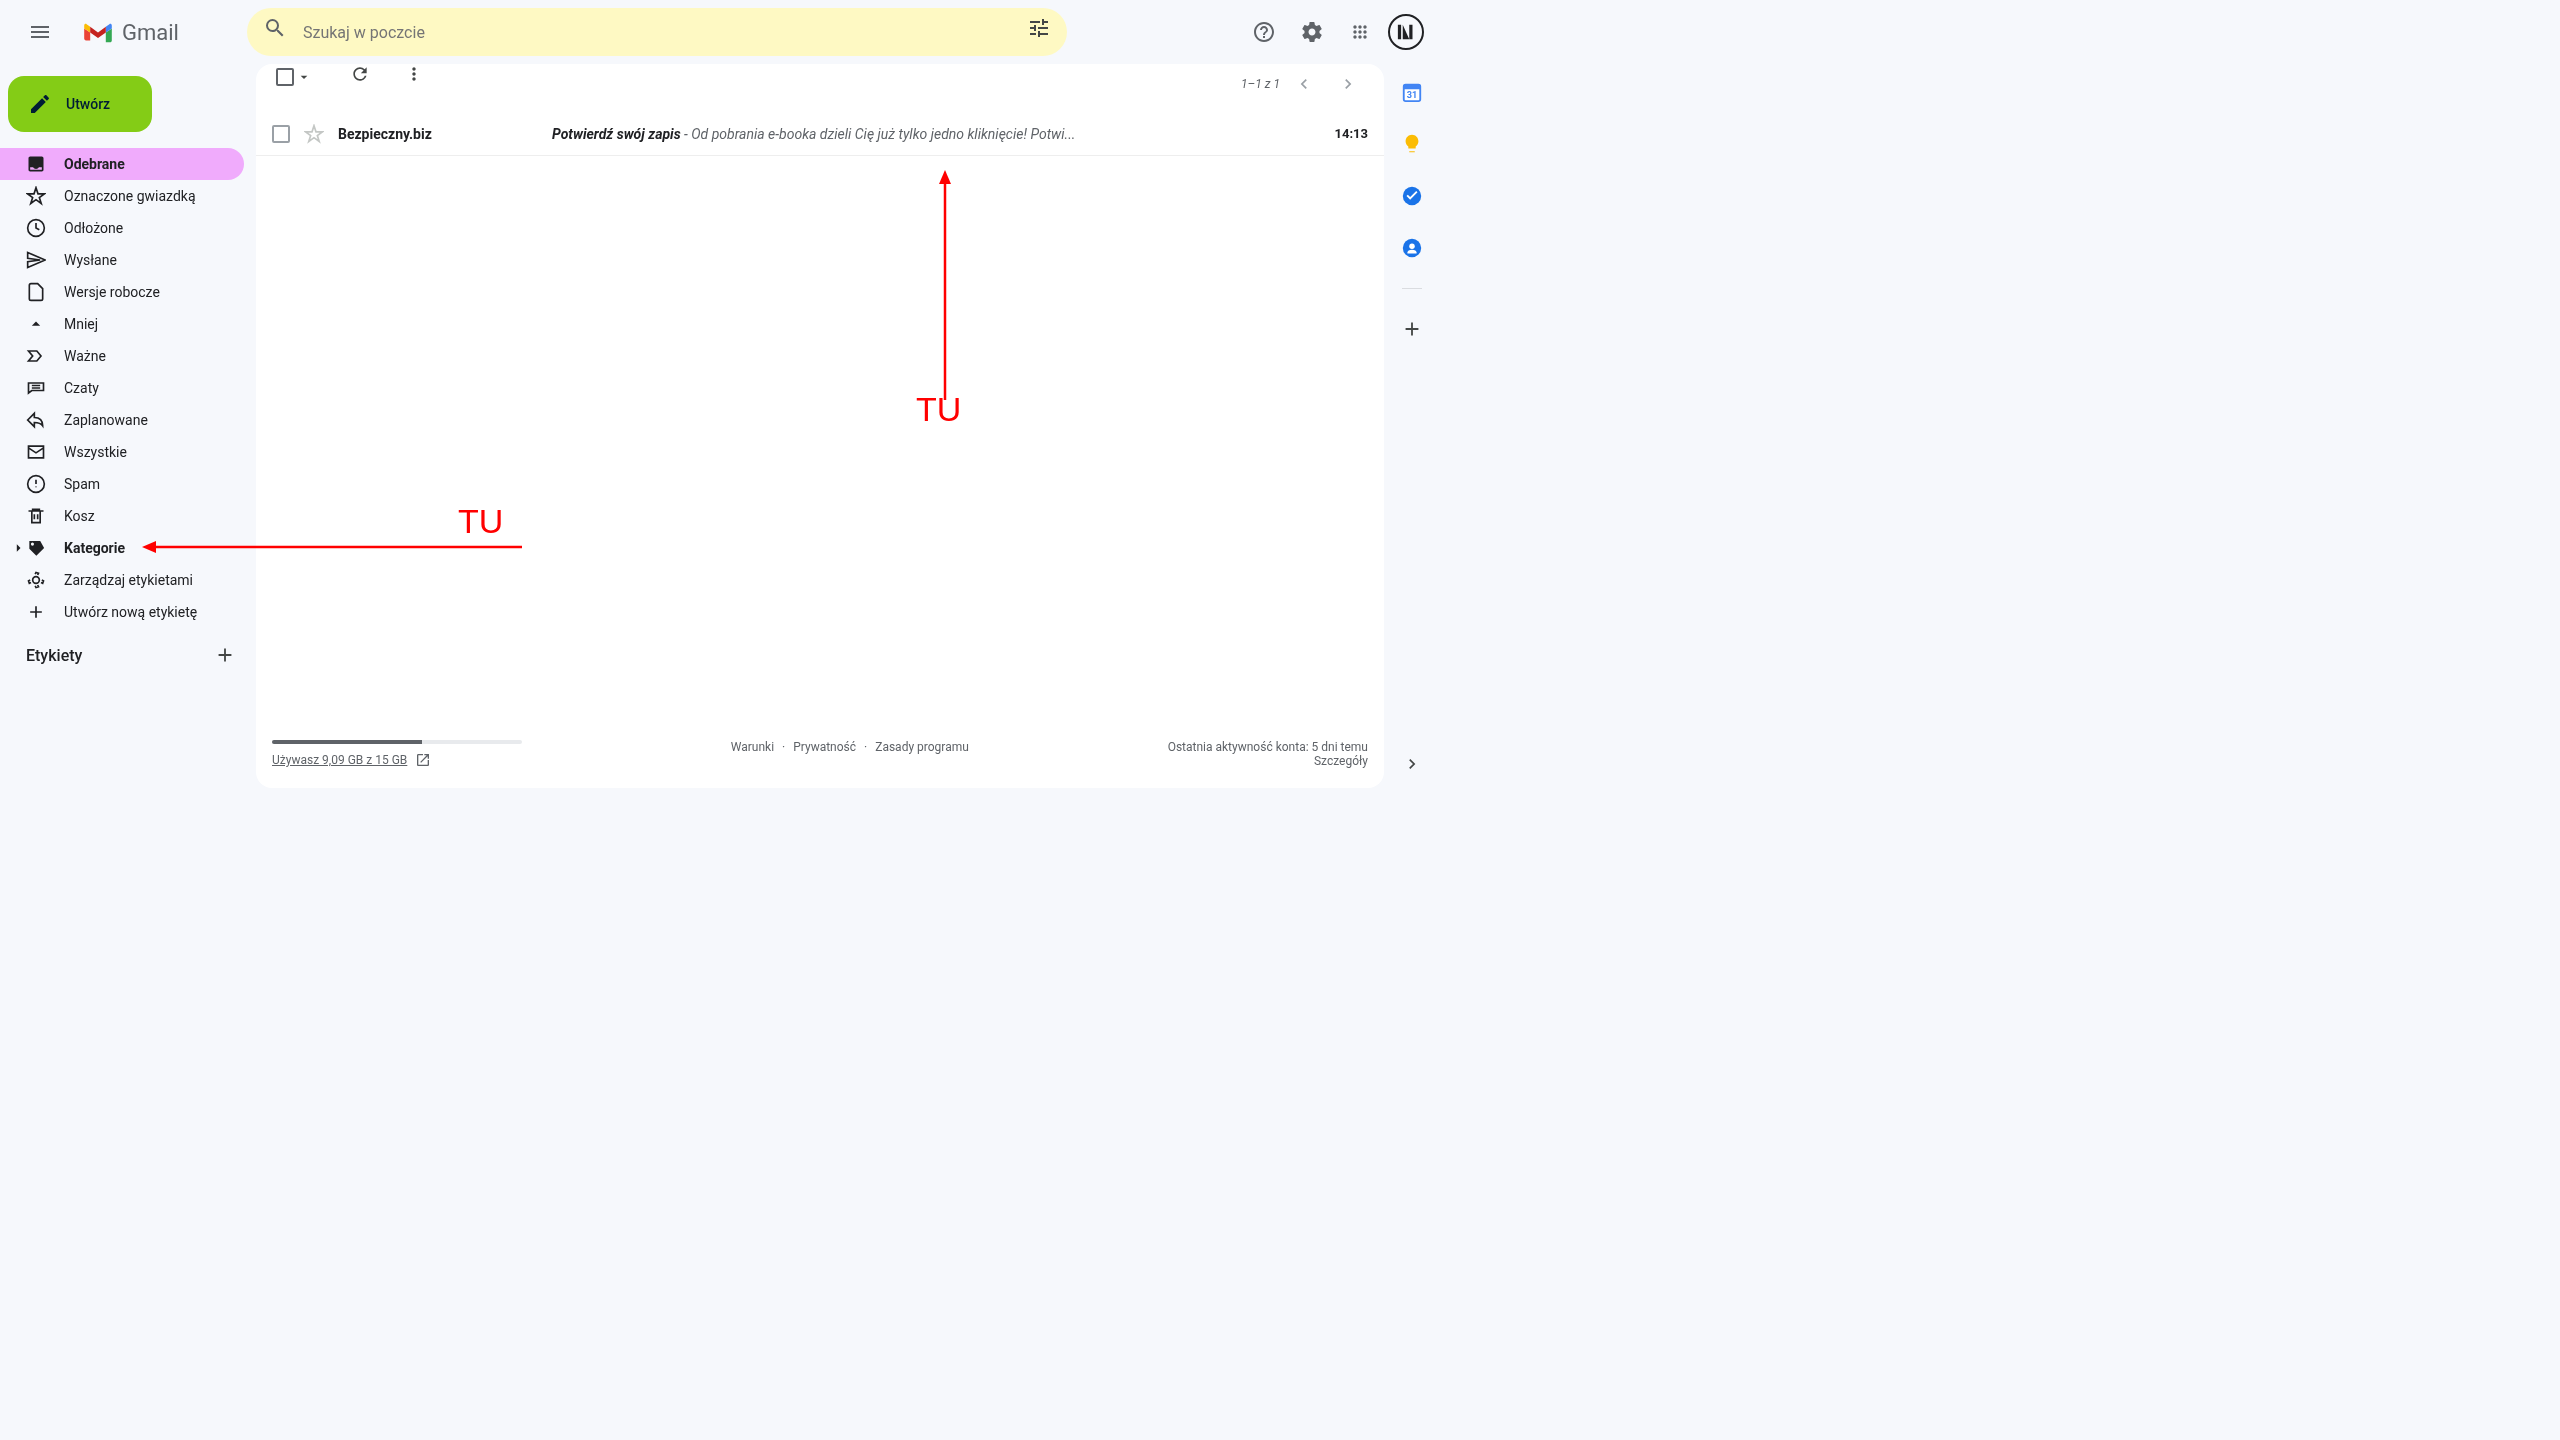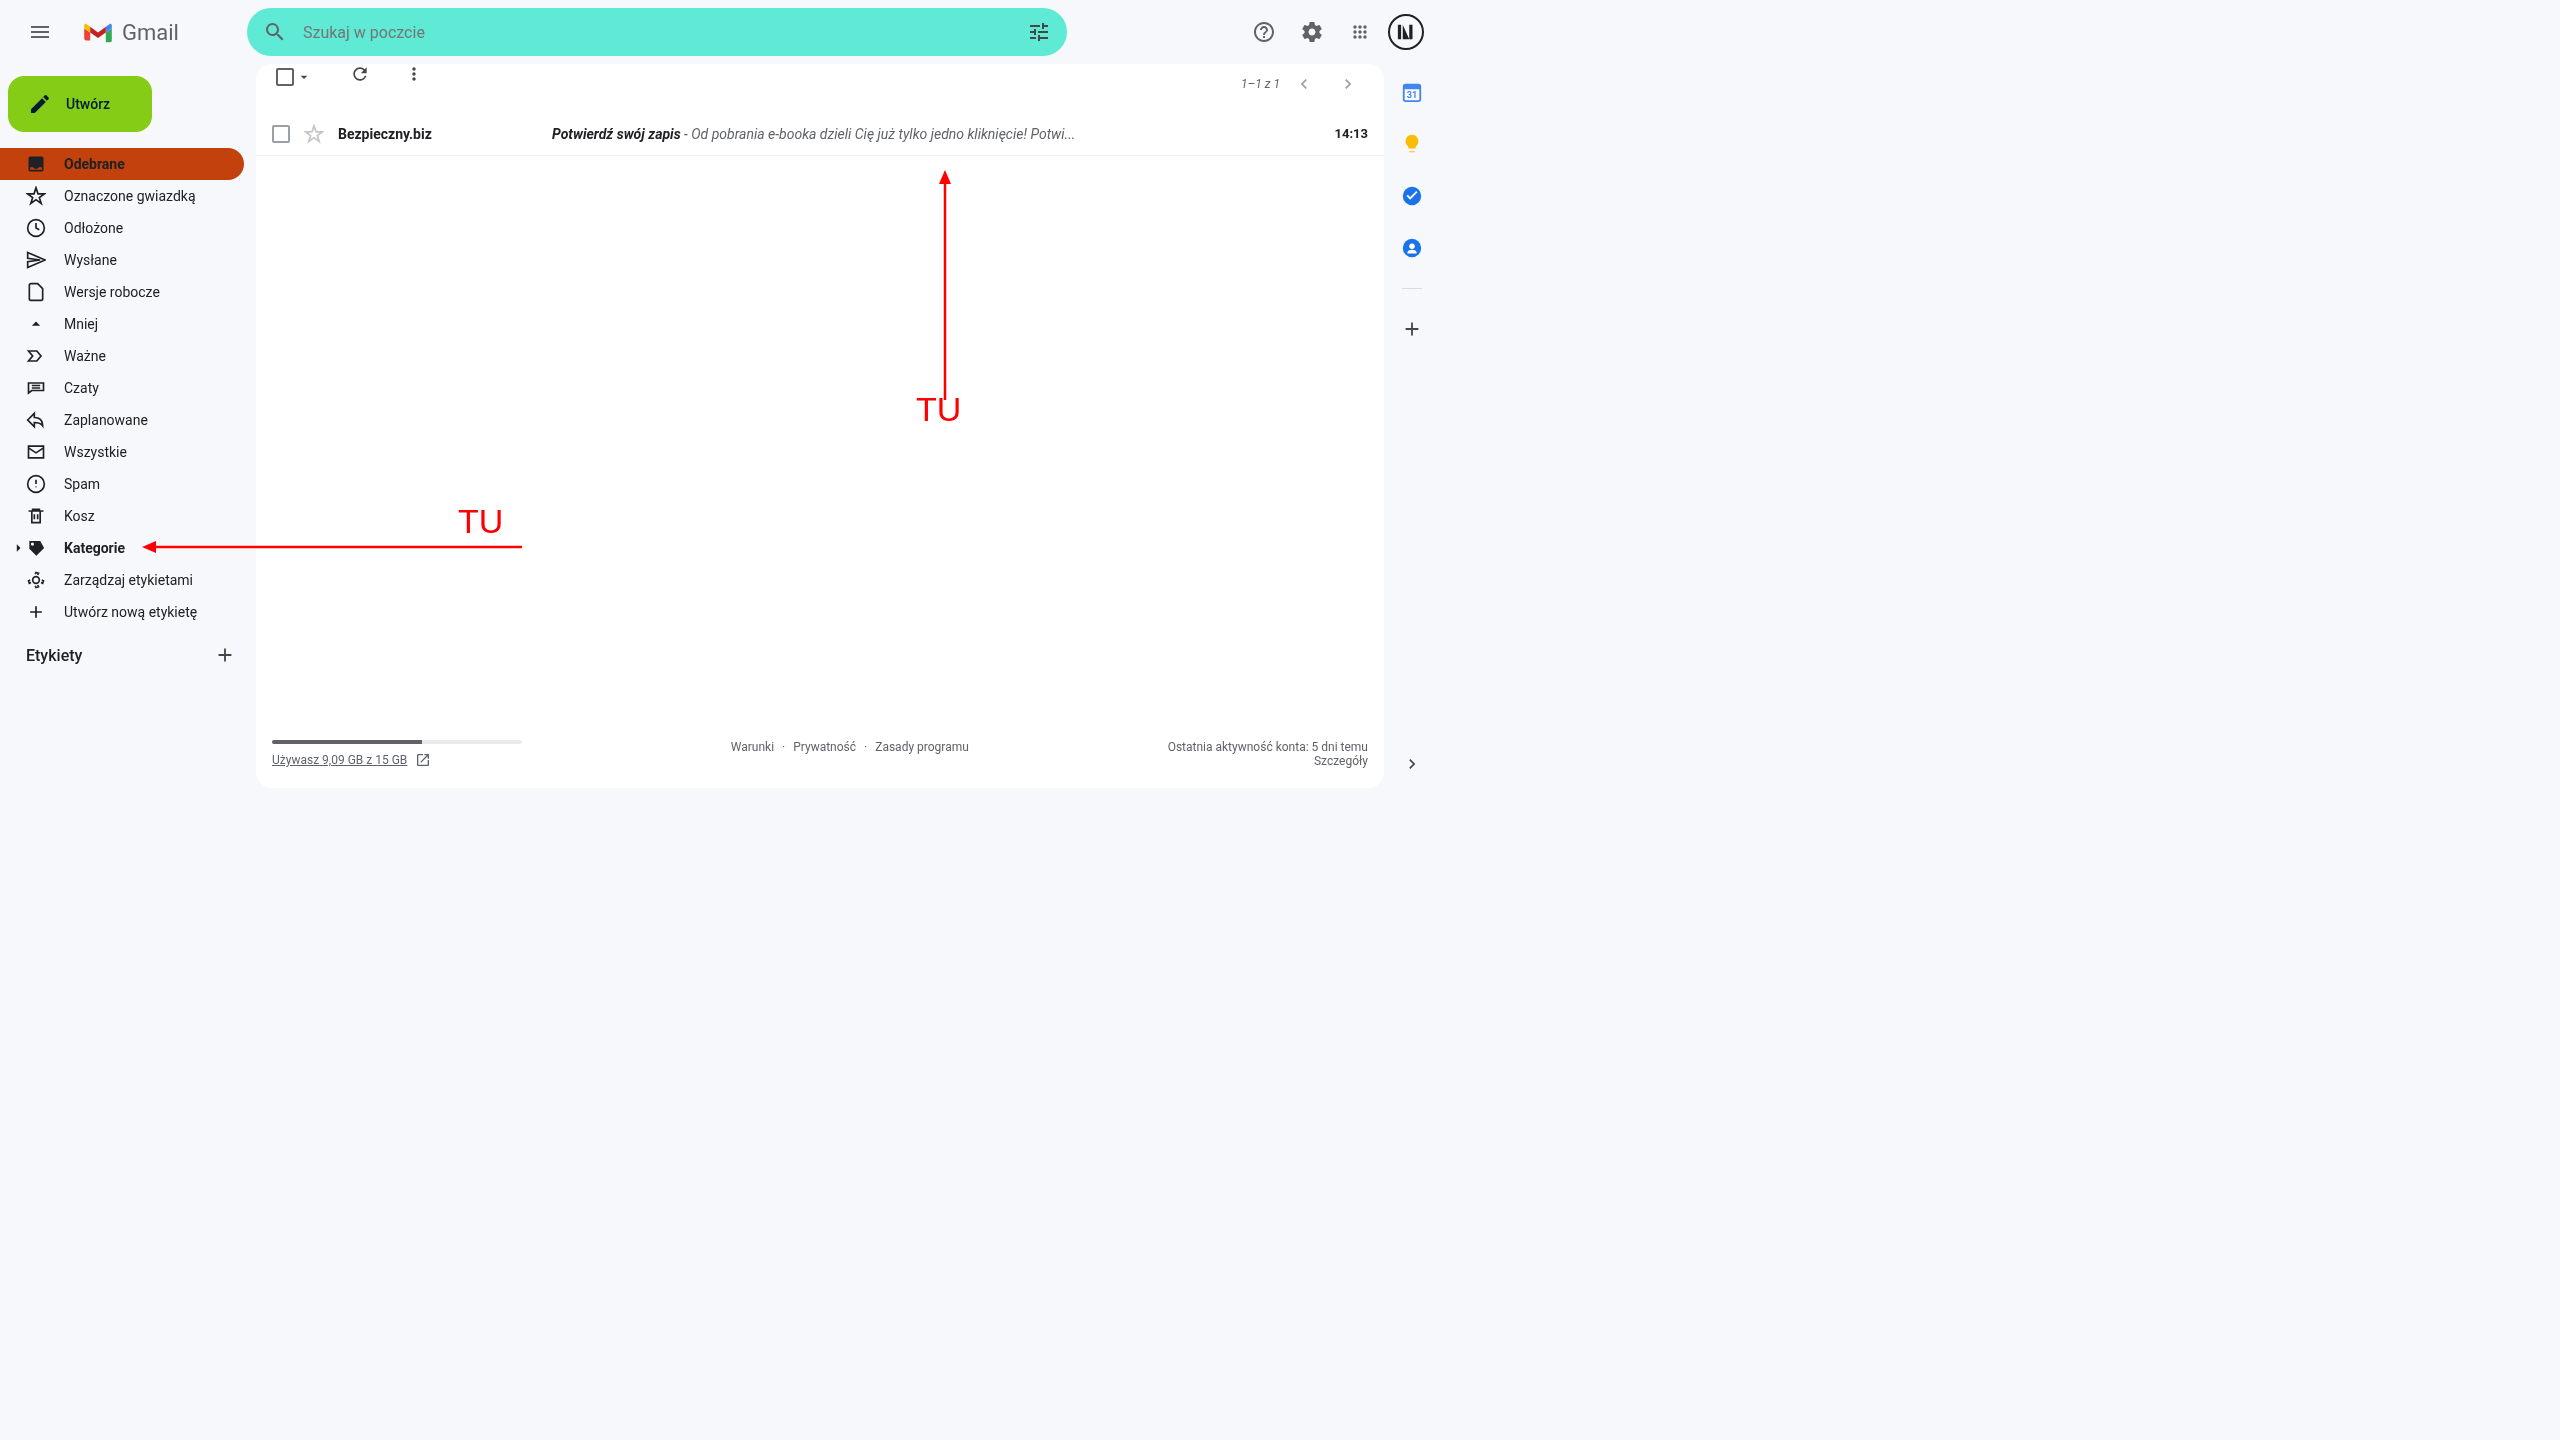--- a/index.html
+++ b/index.html
@@ -5,36 +5,36 @@
 * { margin: 0; padding: 0; box-sizing: border-box; font-family: 'Google Sans', Roboto, Arial, sans-serif; }
 body { background: #f6f8fc; color: #202124; font-size: 14px; overflow: hidden; width: 1440px; height: 788px; position: relative; }
 
 
 .header { height: 64px; display: flex; align-items: center; padding: 0 16px; gap: 18px; }
 .menu-btn { width: 48px; height: 48px; display: flex; align-items: center; justify-content: center; border-radius: 50%; cursor: pointer; }
 .logo { display: flex; align-items: center; gap: 8px; margin-right: 50px; }
 .logo-img { width: 32px; height: 24px; }
 .logo-text { font-size: 22px; color: #5f6368; font-weight: 400; }
 .search-wrap { flex: 1; max-width: 820px; }
-.search-bar { height: 48px; background: #5eead4; border-radius: 24px; display: flex; align-items: center; padding: 0 8px; }
+.search-bar { height: 48px; background: #fef9c3; border-radius: 24px; display: flex; padding: 0 8px; }
 .search-icon-btn { width: 40px; height: 40px; display: flex; align-items: center; justify-content: center; }
 .search-input { flex: 1; border: none; background: transparent; font-size: 16px; color: #5f6368; outline: none; padding: 0 8px; }
 .tune-btn { width: 40px; height: 40px; display: flex; align-items: center; justify-content: center; }
 .header-right { display: flex; align-items: center; gap: 8px; margin-left: auto; }
 .icon-btn { width: 40px; height: 40px; display: flex; align-items: center; justify-content: center; border-radius: 50%; cursor: pointer; color: #5f6368; }
 .avatar { width: 36px; height: 36px; border-radius: 50%; border: 2px solid #202124; display: flex; align-items: center; justify-content: center; font-size: 15px; font-weight: 600; }
 
 
 .body { display: flex; height: calc(100% - 64px); }
 
 
 .sidebar { width: 256px; padding: 8px 0; overflow-y: auto; }
 .compose { margin: 4px 8px 16px; height: 56px; background: #84cc16; border-radius: 16px; display: flex; align-items: center; padding: 0 20px; gap: 14px; font-size: 14px; font-weight: 500; color: #001d35; cursor: pointer; width: 144px; }
 .nav-item { height: 32px; display: flex; align-items: center; padding: 0 12px 0 26px; gap: 18px; border-radius: 0 16px 16px 0; margin-right: 12px; color: #202124; font-size: 14px; cursor: pointer; }
-.nav-item.active { background: #c2410c; font-weight: 700; }
+.nav-item.active { background: #f0abfc; font-weight: 700; }
 .nav-item .nav-icon { width: 20px; height: 20px; display: flex; align-items: center; justify-content: center; color: #202124; }
 .nav-item.bold { font-weight: 700; }
 .labels-header { display: flex; align-items: center; justify-content: space-between; padding: 16px 20px 6px 26px; font-weight: 500; font-size: 16px; }
 
 
 .main { flex: 1; display: flex; flex-direction: column; background: #fff; border-radius: 16px; margin: 0 0 0 0; overflow: hidden; }
 .toolbar { height: 48px; display: flex; align-items: flex-start; padding: 0 16px; gap: 34px; font-style: italic; }
 .checkbox-wrap { display: flex; align-items: center; gap: 2px; padding: 4px; }
 .checkbox { width: 18px; height: 18px; border: 2px solid #5f6368; border-radius: 2px; }
 .toolbar-right { margin-left: auto; display: flex; align-items: center; gap: 4px; color: #5f6368; font-size: 12px; }

